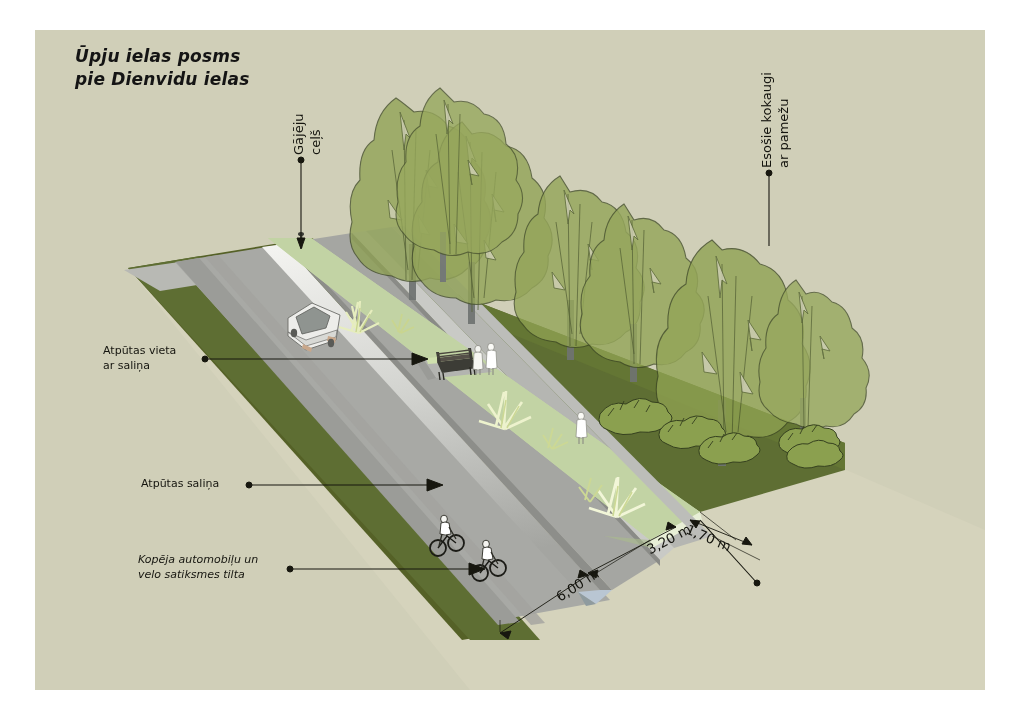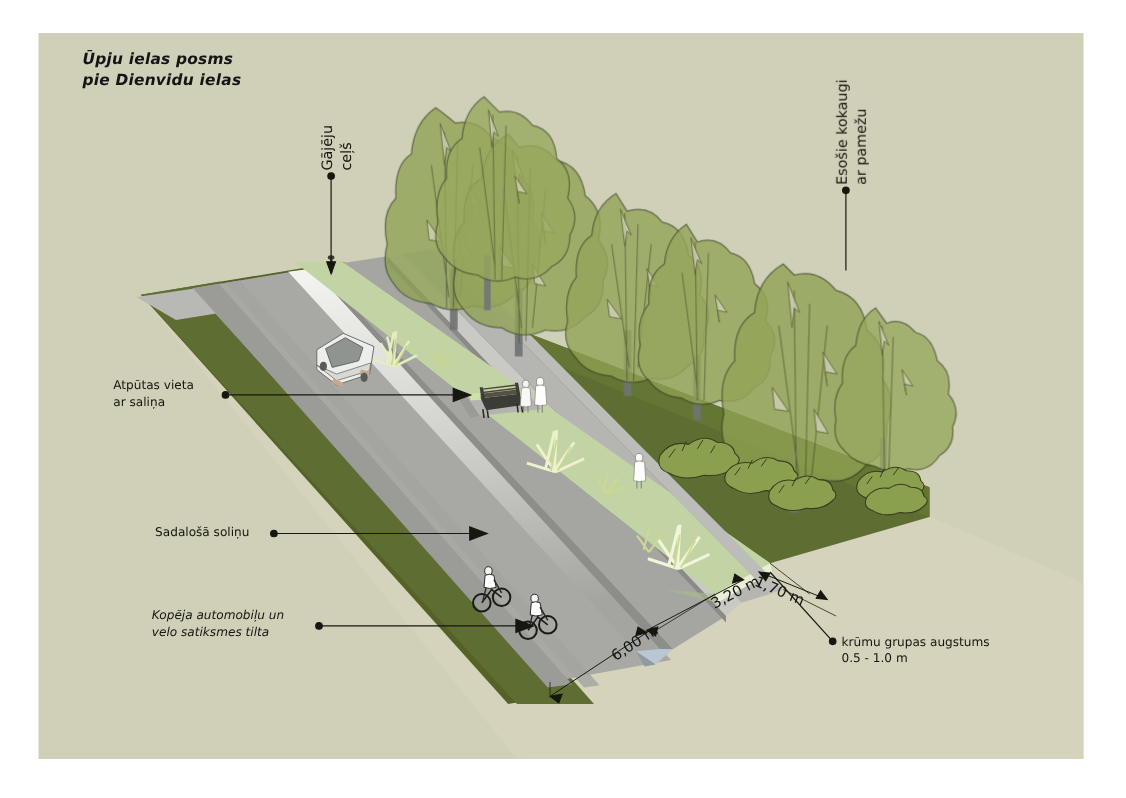--- a/index.html
+++ b/index.html
@@ -1,21 +1,21 @@
 <!DOCTYPE html>
 <html><head>
 <meta charset="utf-8">
 <style>
   html,body{margin:0;padding:0;background:#ffffff;}
   body{width:1024px;height:725px;overflow:hidden;
        font-family:"DejaVu Sans","Liberation Sans",sans-serif;}
   #page{position:absolute;left:35px;top:30px;width:950px;height:660px;
         background:#d0cfb8;overflow:hidden;}
   #stage{position:absolute;left:0;top:0;width:1024px;height:725px;}
-  .ttl{position:absolute;left:75px;top:45px;font-size:14px;font-weight:bold;
+  .ttl{position:absolute;left:75px;top:45px;font-size:17px;font-weight:bold;
        font-style:italic;color:#141414;line-height:1.35;letter-spacing:.2px;}
   .lbl{position:absolute;font-size:11px;color:#15150f;line-height:1.32;}
   .vlbl{position:absolute;font-size:13px;color:#15150f;line-height:1.32;
         transform:rotate(-90deg);transform-origin:left top;white-space:nowrap;}
   .dim{position:absolute;font-size:13.5px;color:#15150f;white-space:nowrap;}
 </style>
 </head>
 <body>
 
 <div id="page"></div>
@@ -360,32 +360,28 @@
     <span>ar pamežu</span>
   </div>
 </div>
 
 <div class="lbl" style="left:103px;top:344px;">
   <div>Atpūtas vieta</div>
   <div>ar saliņa</div>
 </div>
 
 <div class="lbl" style="left:141px;top:477px;">
-  <div>Sadalošā soliņu</div>
+  <div>Atpūtas saliņa</div>
 </div>
 
 <div class="lbl" style="left:138px;top:553px;font-style:italic;">
   <div>Kopēja automobiļu un</div>
   <div>velo satiksmes tilta</div>
 </div>
 
-<div class="lbl" style="left:765px;top:577px;">
-  <div>krūmu grupas augstums</div>
-  <div>0.5 - 1.0 m</div>
-</div>
 
 <div class="dim" style="left:690px;top:521px;transform:rotate(23deg);transform-origin:left top;">1,70 m</div>
 
 <div class="dim" style="left:644px;top:543px;transform:rotate(-28deg);transform-origin:left top;">3,20 m</div>
 
 <div class="dim" style="left:553px;top:591px;transform:rotate(-33deg);transform-origin:left top;">6,00 m</div>
 
 </div>
 
 </body></html>

